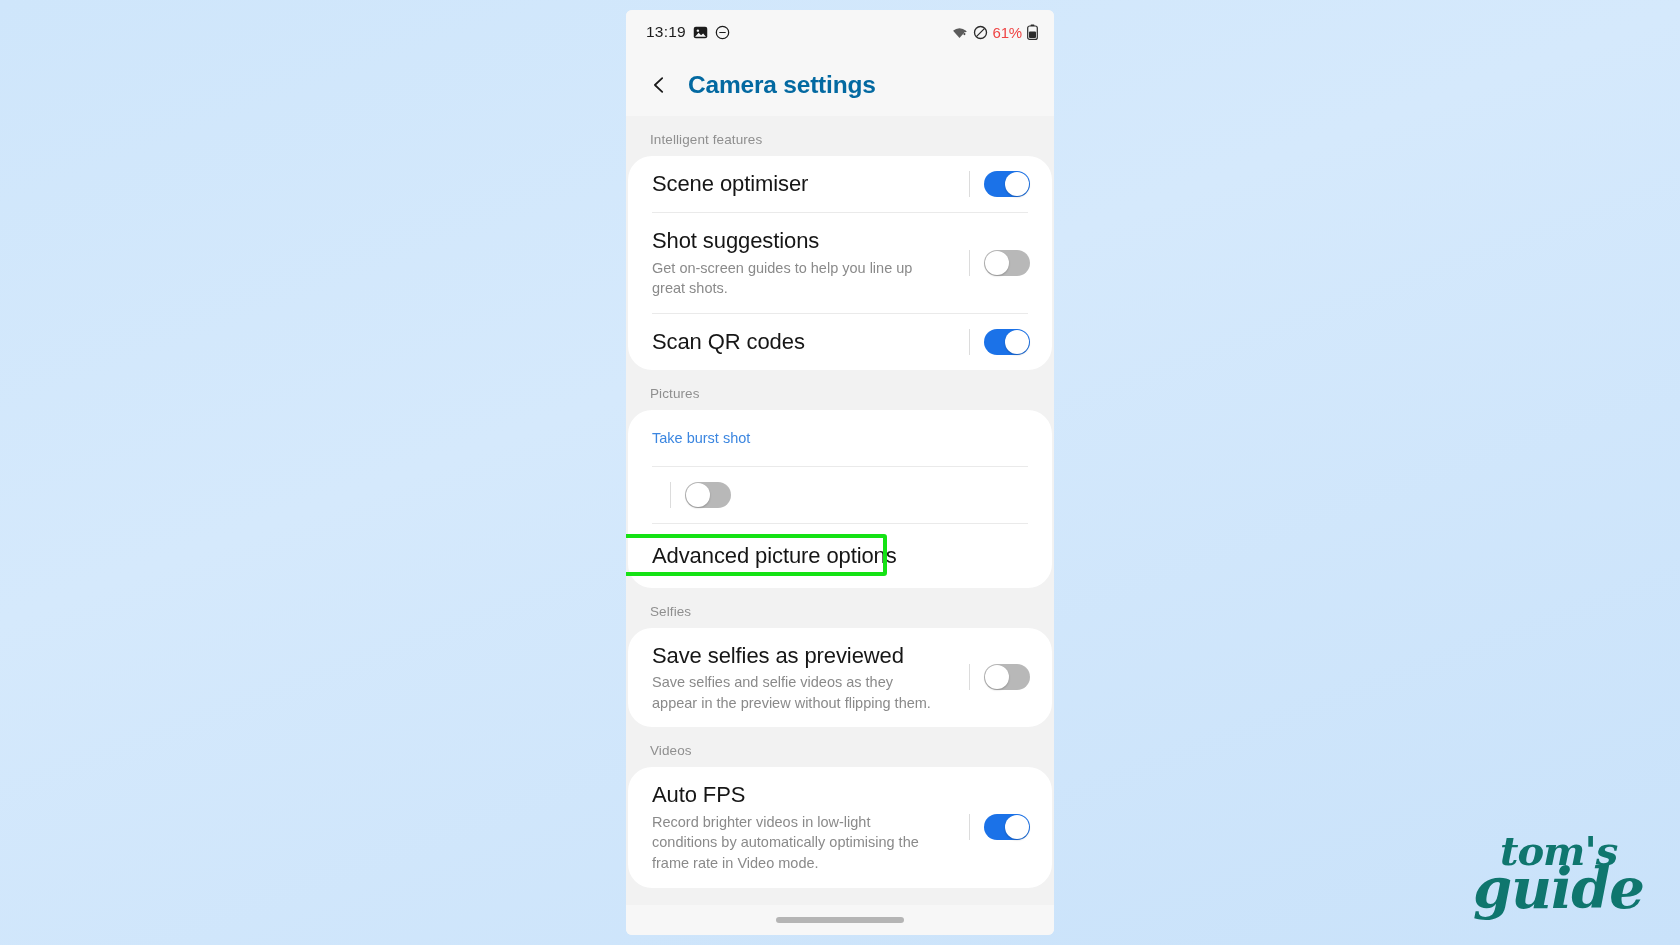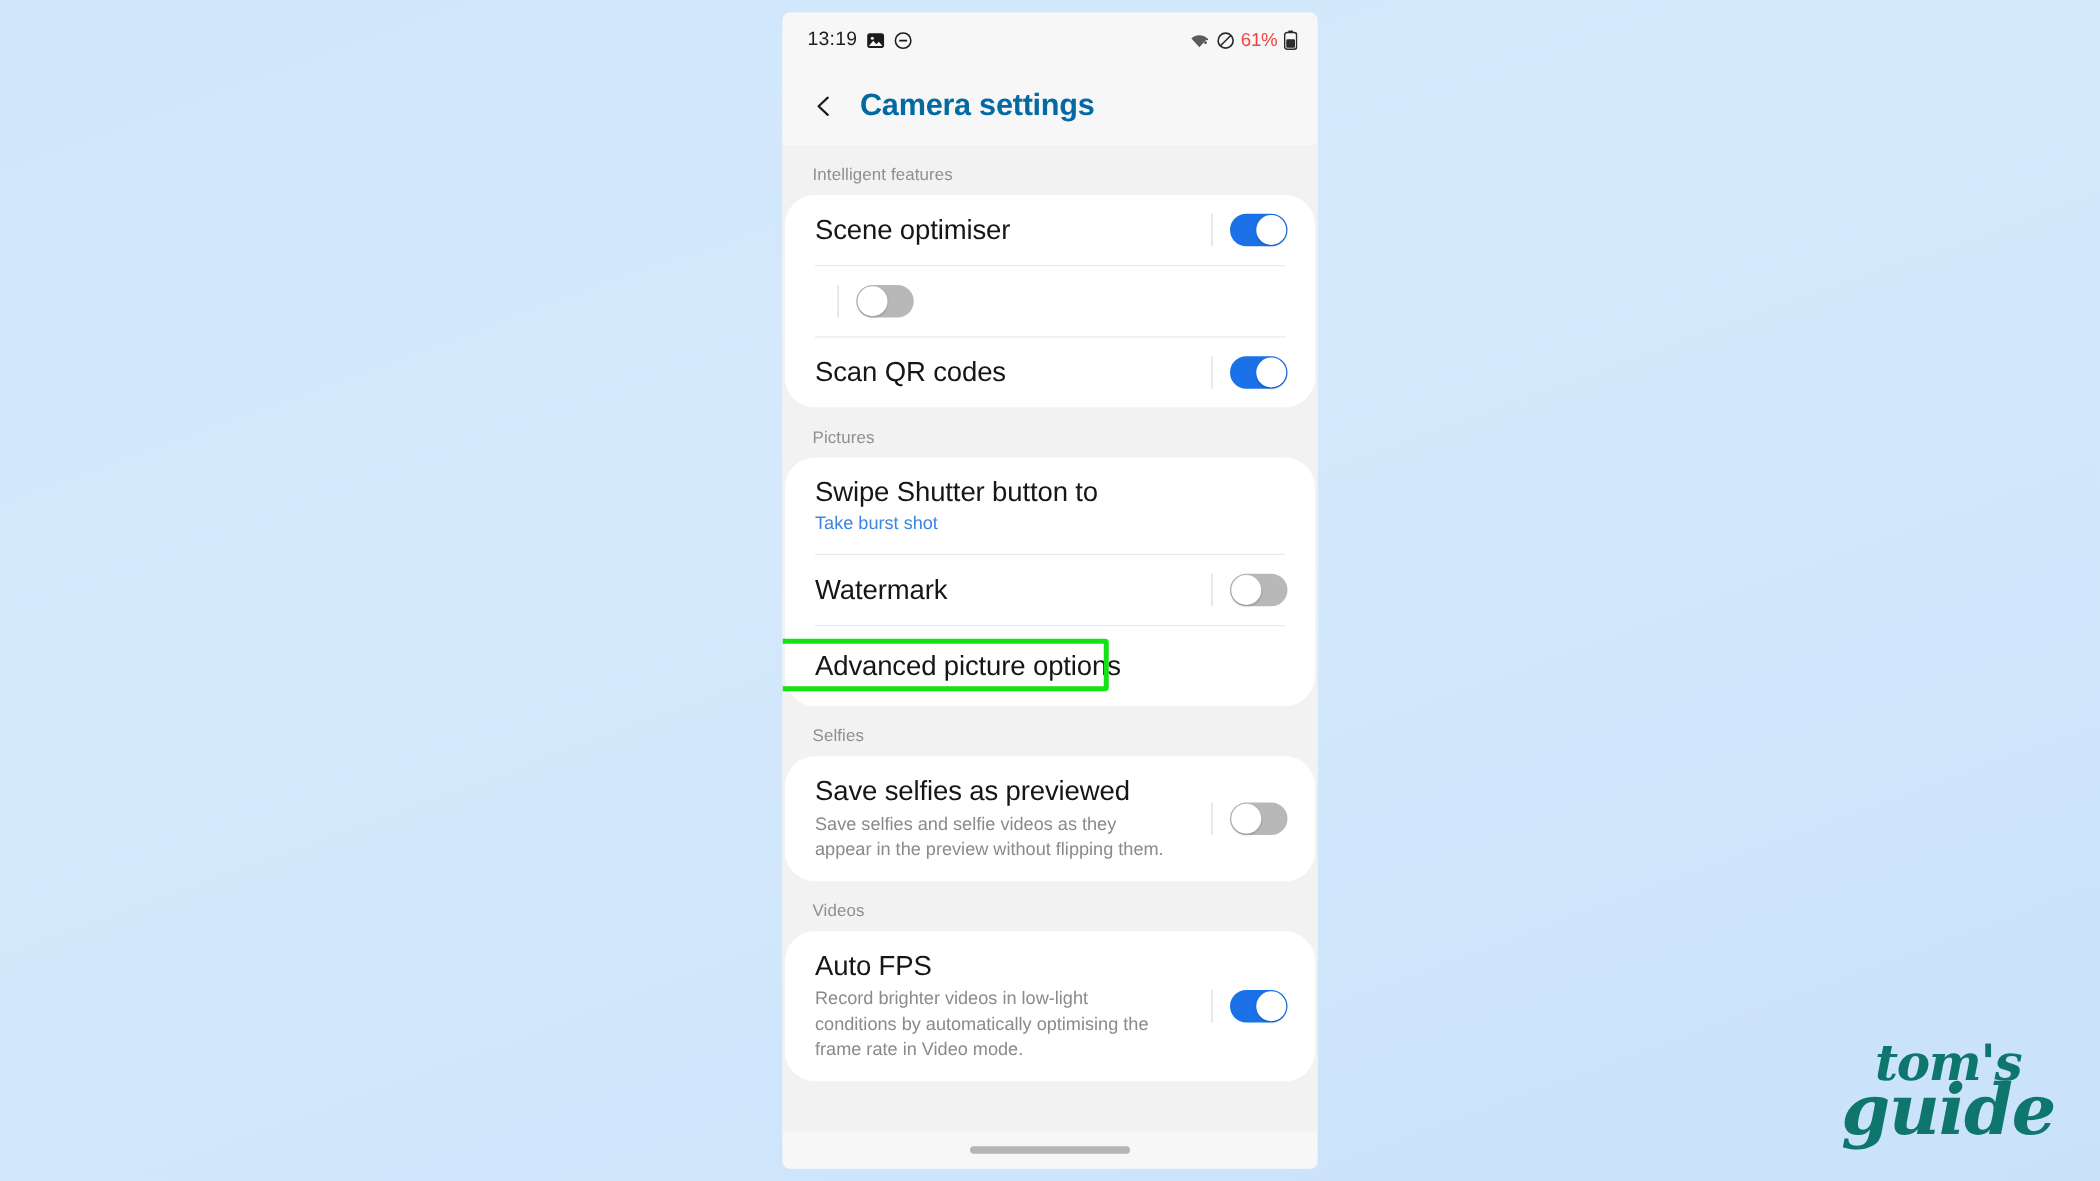--- a/index.html
+++ b/index.html
@@ -266,20 +266,24 @@
               <div class="toggle-sep"></div>
               <div class="toggle on">
                 <div class="knob"></div>
               </div>
             </div>
           </div>
         </div>
         <div class="divider"></div>
         <div class="hl-wrapper">
           <div class="row">
+            <div class="row-text">
+              <div class="row-title">Shot suggestions</div>
+              <div class="row-sub">Get on-screen guides to help you line up great shots.</div>
+            </div>
             <div class="toggle-wrap">
               <div class="toggle-sep"></div>
               <div class="toggle off">
                 <div class="knob"></div>
               </div>
             </div>
           </div>
         </div>
         <div class="divider"></div>
         <div class="hl-wrapper">
@@ -294,31 +298,27 @@
               </div>
             </div>
           </div>
         </div>
       </div>
       <div class="section-label">Pictures</div>
       <div class="card">
         <div class="hl-wrapper">
           <div class="row">
             <div class="row-text">
-              <div class="row-title">Swipe Shutter button to</div>
               <div class="row-sub link">Take burst shot</div>
             </div>
           </div>
         </div>
         <div class="divider"></div>
         <div class="hl-wrapper">
           <div class="row">
-            <div class="row-text">
-              <div class="row-title">Watermark</div>
-            </div>
             <div class="toggle-wrap">
               <div class="toggle-sep"></div>
               <div class="toggle off">
                 <div class="knob"></div>
               </div>
             </div>
           </div>
         </div>
         <div class="divider"></div>
         <div class="hl-wrapper">

